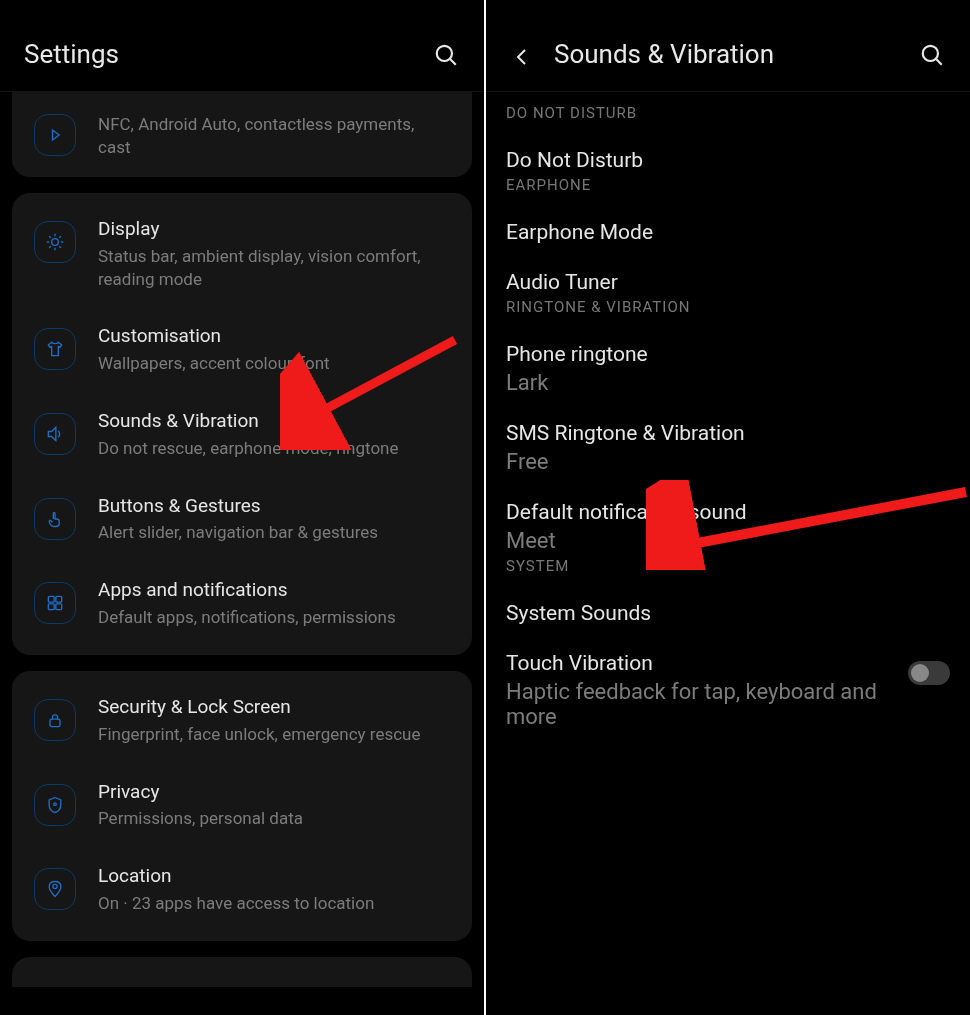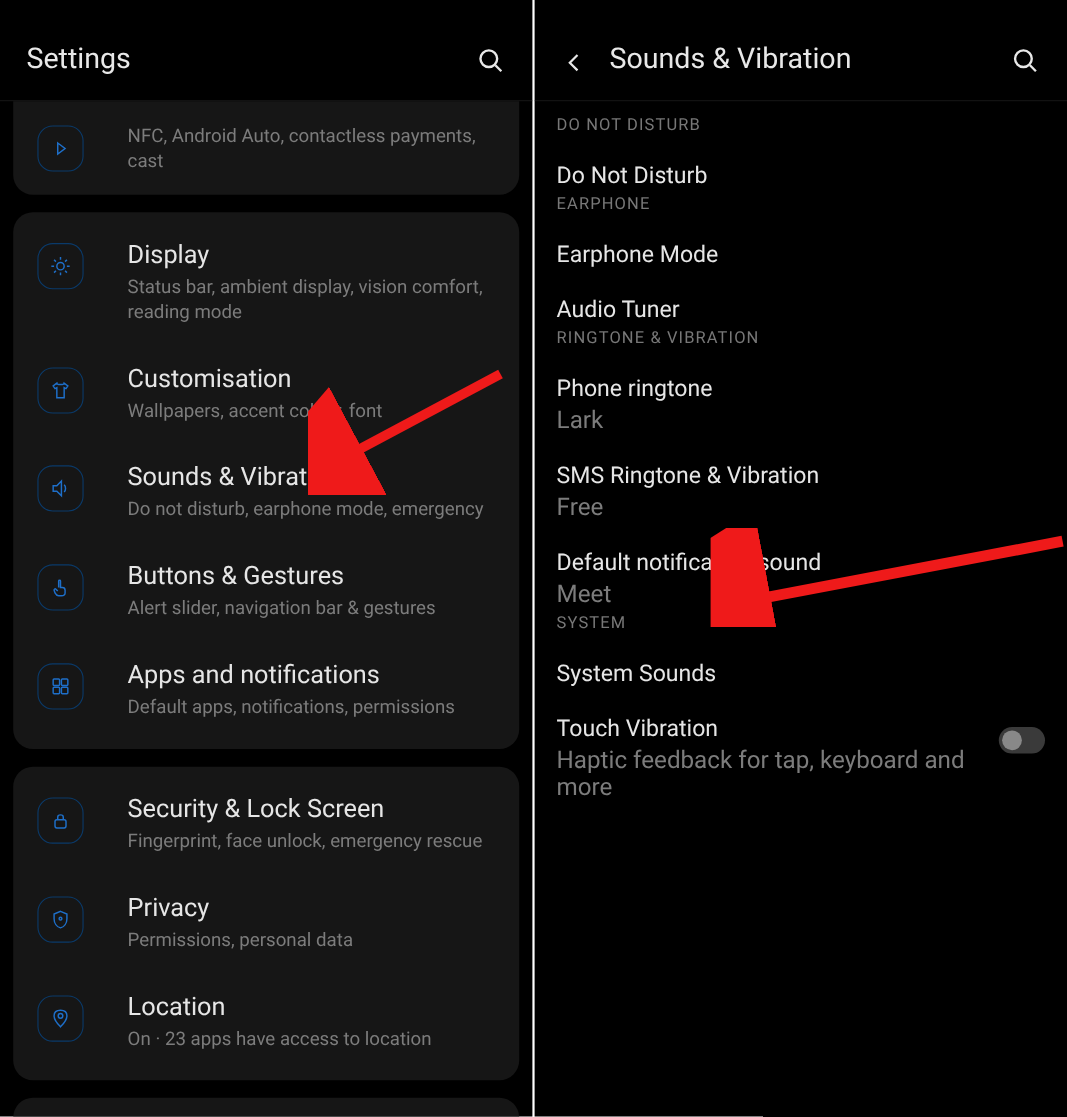--- a/index.html
+++ b/index.html
@@ -73,23 +73,23 @@
   .row .icon-slot {
     width: 42px; height:42px;
     border:1.5px solid #0a3a6a;
     border-radius: 14px;
     flex:0 0 42px;
     display:flex;align-items:center;justify-content:center;
     margin-right: 22px;
     margin-top:4px;
   }
   .row .icon-slot svg { stroke:#1e6fc9; fill:none; stroke-width:1.6; }
-  .row .txt { flex:1; min-width:0;margin-left:18px; }
+  .row .txt { flex:1; min-width:0; }
   .row .titleline {
-    font-size: 23px;
+    font-size: 19px;
     color:#e6e6e6;
     line-height:1.3;
   }
   .row .sub {
     font-size: 17px;
     color:#7c7c7c;
     line-height:1.35;
     margin-top:3px;
   }
   .row.truncated .titleline,
@@ -205,21 +205,21 @@
       </div>
       <div class="row">
         <div class="icon-slot">
           <svg viewBox="0 0 24 24" width="20" height="20">
               <path d="M4 9 L4 15 L8 15 L13 20 L13 4 L8 9 Z"></path>
               <path d="M16 8 C18 10 18 14 16 16"></path>
             </svg>
         </div>
         <div class="txt">
           <div class="titleline">Sounds &amp; Vibration</div>
-          <div class="sub">Do not disturb, earphone mode, emergency</div>
+          <div class="sub">Do not rescue, earphone mode, ringtone</div>
         </div>
       </div>
       <div class="row">
         <div class="icon-slot">
           <svg viewBox="0 0 24 24" width="20" height="20">
               <path d="M10 12 L10 5 C10 4 12 4 12 5 L12 12 L14 12 C16 12 17 13 17 15 L17 18 C17 20 15 21 13 21 L10 21 C8 21 7 20 6 18 L5 15 C5 14 6 13 7 14 L9 16"></path>
             </svg>
         </div>
         <div class="txt">
           <div class="titleline">Buttons &amp; Gestures</div>

